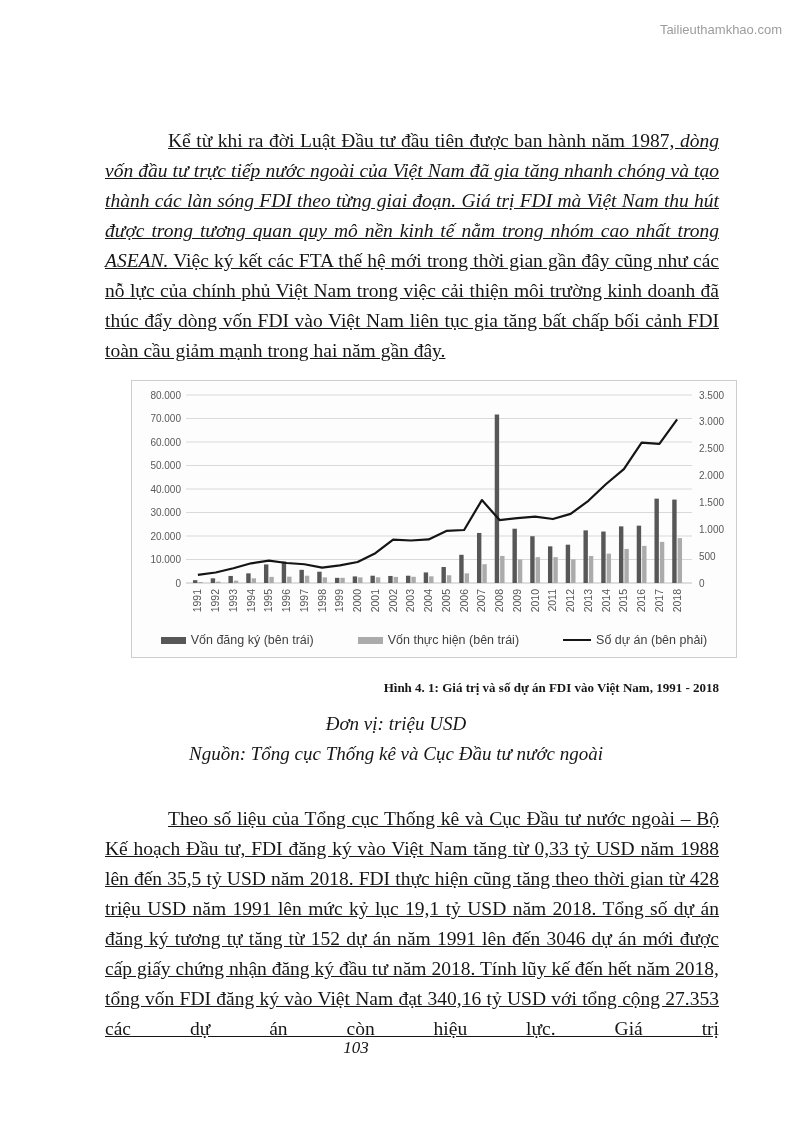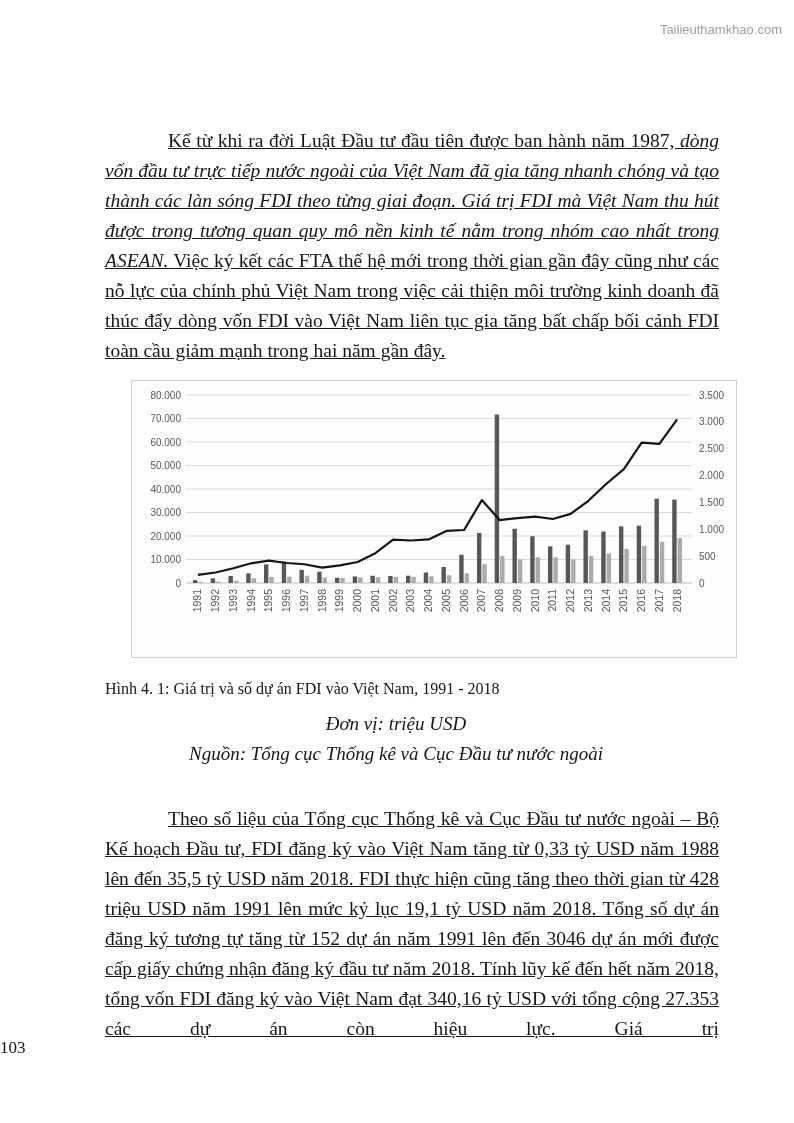--- a/index.html
+++ b/index.html
@@ -12,28 +12,28 @@
         font-size:19.5px;line-height:30px;text-align:justify;text-indent:63px;text-decoration:underline;}
   .para1{top:126px;}
   .para2{top:804px;text-align-last:justify;}
   .chart-box{position:absolute;left:131px;top:380px;width:606px;height:278px;
         margin:0;border:1px solid #cdcdcd;background:#fdfdfd;box-sizing:border-box;
         font-family:"Liberation Sans",sans-serif;}
   .chart-box svg{display:block;}
   .legend{display:flex;justify-content:center;align-items:center;gap:44px;
         height:30px;margin-top:2px;font-size:12.5px;color:#3f3f3f;}
   .legend-item{display:flex;align-items:center;gap:5px;white-space:nowrap;}
-  .caption{position:absolute;left:105px;top:680px;width:614px;text-align:left;
-        font-weight:normal;font-size:16px;}
+  .caption{position:absolute;left:105px;top:680px;width:614px;text-align:right;
+        font-weight:bold;font-size:13px;}
   .note{position:absolute;left:89px;width:614px;text-align:center;
         font-style:italic;font-size:19px;}
   .unit{top:713px;}
   .source{top:743px;text-align:center;}
-  .page-number{position:absolute;left:0;top:1038px;width:712px;
-        font-size:17px;}
+  .page-number{position:absolute;left:0;top:1038px;width:712px;text-align:center;
+        font-size:17px;font-style:italic;}
 </style>
 </head>
 <body>
 
 <div class="page">
 
   <div class="watermark">Tailieuthamkhao.com</div>
 
   <p class="para para1"><span>Kể từ khi ra đời Luật Đầu tư đầu tiên được ban hành năm 1987, </span><span style="font-style: italic;">dòng vốn đầu tư trực tiếp nước ngoài của Việt Nam đã gia tăng nhanh chóng và tạo thành các làn sóng FDI theo từng giai đoạn. Giá trị FDI mà Việt Nam thu hút được trong tương quan quy mô nền kinh tế nằm trong nhóm cao nhất trong ASEAN.</span><span> Việc ký kết các FTA thế hệ mới trong thời gian gần đây cũng như các nỗ lực của chính phủ Việt Nam trong việc cải thiện môi trường kinh doanh đã thúc đẩy dòng vốn FDI vào Việt Nam liên tục gia tăng bất chấp bối cảnh FDI toàn cầu giảm mạnh trong hai năm gần đây.</span></p>
 
@@ -144,20 +144,34 @@
         <text x="403.125" y="208" text-anchor="end" font-size="10.5" fill="#555555" font-family="&quot;Liberation Sans&quot;, sans-serif" transform="rotate(-90 403.125 208)" dy="3.5">2010</text>
         <text x="420.875" y="208" text-anchor="end" font-size="10.5" fill="#555555" font-family="&quot;Liberation Sans&quot;, sans-serif" transform="rotate(-90 420.875 208)" dy="3.5">2011</text>
         <text x="438.625" y="208" text-anchor="end" font-size="10.5" fill="#555555" font-family="&quot;Liberation Sans&quot;, sans-serif" transform="rotate(-90 438.625 208)" dy="3.5">2012</text>
         <text x="456.375" y="208" text-anchor="end" font-size="10.5" fill="#555555" font-family="&quot;Liberation Sans&quot;, sans-serif" transform="rotate(-90 456.375 208)" dy="3.5">2013</text>
         <text x="474.125" y="208" text-anchor="end" font-size="10.5" fill="#555555" font-family="&quot;Liberation Sans&quot;, sans-serif" transform="rotate(-90 474.125 208)" dy="3.5">2014</text>
         <text x="491.875" y="208" text-anchor="end" font-size="10.5" fill="#555555" font-family="&quot;Liberation Sans&quot;, sans-serif" transform="rotate(-90 491.875 208)" dy="3.5">2015</text>
         <text x="509.625" y="208" text-anchor="end" font-size="10.5" fill="#555555" font-family="&quot;Liberation Sans&quot;, sans-serif" transform="rotate(-90 509.625 208)" dy="3.5">2016</text>
         <text x="527.375" y="208" text-anchor="end" font-size="10.5" fill="#555555" font-family="&quot;Liberation Sans&quot;, sans-serif" transform="rotate(-90 527.375 208)" dy="3.5">2017</text>
         <text x="545.125" y="208" text-anchor="end" font-size="10.5" fill="#555555" font-family="&quot;Liberation Sans&quot;, sans-serif" transform="rotate(-90 545.125 208)" dy="3.5">2018</text>
       </svg>
+    <div class="legend" id="chart-legend">
+        <div class="legend-item">
+          <span style="display: inline-block; width: 25px; height: 7px; background: rgb(87, 87, 87);"></span>
+          <span>Vốn đăng ký (bên trái)</span>
+        </div>
+        <div class="legend-item">
+          <span style="display: inline-block; width: 25px; height: 7px; background: rgb(171, 171, 171);"></span>
+          <span>Vốn thực hiện (bên trái)</span>
+        </div>
+        <div class="legend-item">
+          <span style="display: inline-block; width: 28px; height: 2.5px; background: rgb(21, 21, 21);"></span>
+          <span>Số dự án (bên phải)</span>
+        </div>
+      </div>
   </figure>
 
   <div class="caption">Hình 4. 1: Giá trị và số dự án FDI vào Việt Nam, 1991 - 2018</div>
   <div class="note unit">Đơn vị: triệu USD</div>
   <div class="note source">Nguồn: Tổng cục Thống kê và Cục Đầu tư nước ngoài</div>
 
   <p class="para para2">Theo số liệu của Tổng cục Thống kê và Cục Đầu tư nước ngoài – Bộ Kế hoạch Đầu tư, FDI đăng ký vào Việt Nam tăng từ 0,33 tỷ USD năm 1988 lên đến 35,5 tỷ USD năm 2018. FDI thực hiện cũng tăng theo thời gian từ 428 triệu USD năm 1991 lên mức kỷ lục 19,1 tỷ USD năm 2018. Tổng số dự án đăng ký tương tự tăng từ 152 dự án năm 1991 lên đến 3046 dự án mới được cấp giấy chứng nhận đăng ký đầu tư năm 2018. Tính lũy kế đến hết năm 2018, tổng vốn FDI đăng ký vào Việt Nam đạt 340,16 tỷ USD với tổng cộng 27.353 các dự án còn hiệu lực. Giá trị</p>
 
   <div class="page-number">103</div>
 

